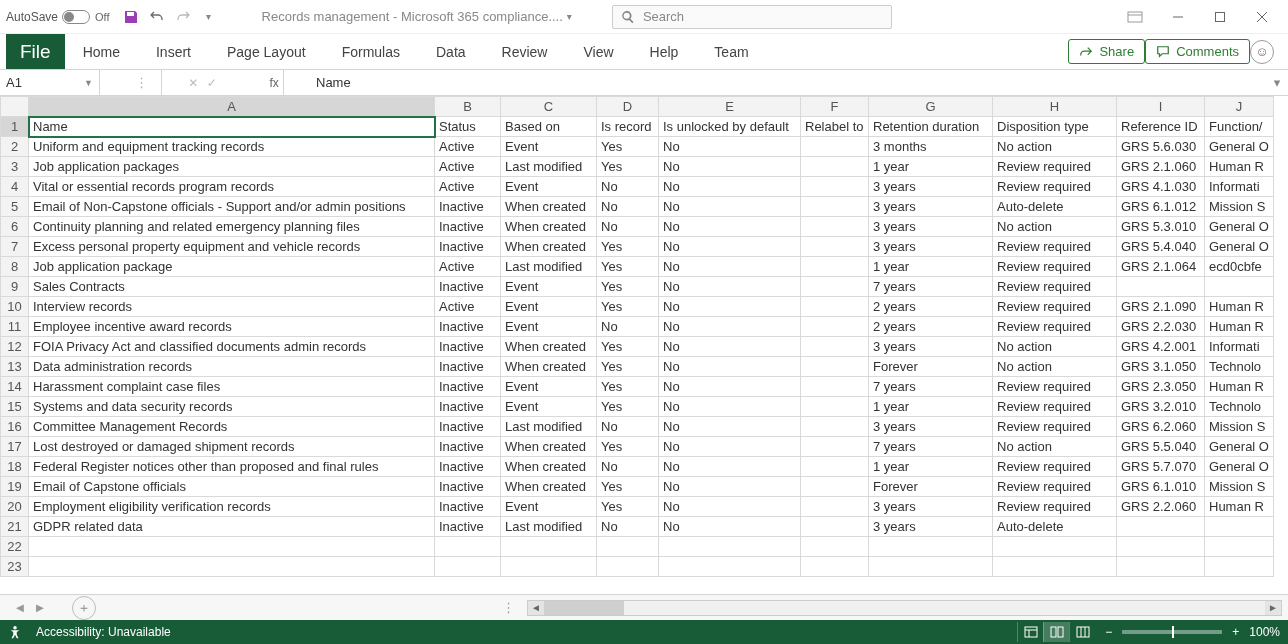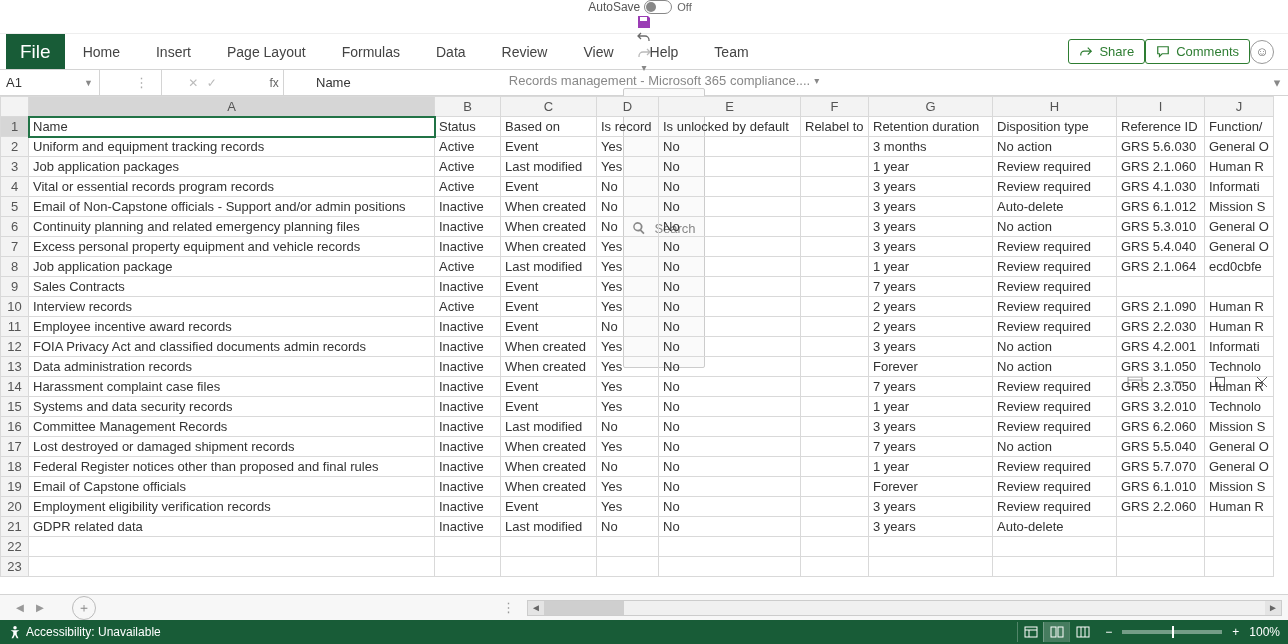--- a/index.html
+++ b/index.html
@@ -1,27 +1,27 @@
 <!DOCTYPE html>
 <html><head>
 <meta charset="utf-8">
 <style>
 * { margin: 0; padding: 0; box-sizing: border-box; font-family: "Segoe UI", Arial, sans-serif; user-select: none; }
 body { width: 1288px; height: 644px; background: #fff; overflow: hidden; font-size: 13px; color: #333; }
 
 
-.titlebar { height: 34px; background: #fff; display: flex; align-items: center; padding: 0 6px; border-bottom: 1px solid #eee; flex-direction: column; }
+.titlebar { height: 34px; background: #fff; display: flex; align-items: center; padding: 0 6px; border-bottom: 1px solid #eee; }
 .autosave { display: flex; align-items: center; gap: 4px; font-size: 12px; color: #555; margin-right: 8px; }
 .toggle { width: 28px; height: 14px; border: 1px solid #888; border-radius: 8px; position: relative; background: #fff; }
 .toggle::before { content: ""; width: 10px; height: 10px; border-radius: 50%; background: #888; position: absolute; left: 1px; top: 1px; }
 .toggle-label { font-size: 11px; color: #666; margin-left: 1px; }
 .qa-icon { width: 26px; height: 26px; display: flex; align-items: center; justify-content: center; color: #6b6b6b; cursor: pointer; }
 .save-icon svg { fill: #9b3db5; }
 .doc-title { flex: 0 0 auto; margin-left: 40px; color: #888; font-size: 13px; display: flex; align-items: center; gap: 4px; }
-.searchbox { margin-left: 40px; flex: 0 0 280px; height: 24px; border: 1px solid #ccc; border-radius: 2px; display: flex; align-items: center; padding: 0 8px; gap: 8px; color: #888; background: #fafafa; justify-content: center; }
+.searchbox { margin-left: 40px; flex: 0 0 280px; height: 24px; border: 1px solid #ccc; border-radius: 2px; display: flex; align-items: center; padding: 0 8px; gap: 8px; color: #888; background: #fafafa; }
 .searchbox svg { fill: #888; }
 .win-controls { margin-left: auto; display: flex; gap: 2px; }
 .win-btn { width: 40px; height: 28px; display: flex; align-items: center; justify-content: center; color: #888; }
 .ribbon-opts-icon { width: 30px; height: 28px; display: flex; align-items: center; justify-content: center; color: #999; margin-right: 6px;}
 
 
 .ribbontabs { height: 36px; display: flex; align-items: center; border-bottom: 1px solid #d4d4d4; padding: 0 6px; gap: 0; }
 .file-tab { background: #185c37; color: #fff; padding: 8px 14px; font-size: 19px; height: 100%; display:flex; align-items:center; }
 .rtab { padding: 0 18px; color: #444; font-size: 14px; height: 100%; display:flex; align-items:center; cursor:pointer; }
 .ribbon-right { margin-left: auto; display: flex; align-items: center; padding-right: 8px;}
@@ -60,21 +60,21 @@
 .sheet-spacer { flex: 0 0 400px; }
 .hscroll-wrap { flex:1; display:flex; align-items:center; padding-right:6px; gap:4px;}
 .hscroll-dots{ color:#999; letter-spacing:2px; padding:0 6px;}
 .hscroll { flex:1; height:16px; background:#f0f0f0; border:1px solid #ccc; display:flex; }
 .hscroll .btn{ width:16px; background:#e4e4e4; display:flex;align-items:center;justify-content:center;color:#666;font-size:10px;}
 .hscroll .track{ flex:1; position:relative;}
 .hscroll .thumb{ position:absolute; left:0; top:0; bottom:0; width:80px; background:#cfcfcf;}
 
 
 .statusbar { position:absolute; left:0; right:0; bottom:0; height:24px; background: #185c37; color:#fff; display:flex; align-items:center; padding: 0 8px; font-size:12px;}
-.statusbar .acc { display:flex; align-items:center; gap:4px;}
+.statusbar .acc { display:flex; align-items:center; gap:14px;}
 .statusbar .right { margin-left:auto; display:flex; align-items:center; gap:10px;}
 .viewbtns { display:flex; }
 .viewbtns span{ width:26px; height:20px; display:flex; align-items:center; justify-content:center; border-left:1px solid rgba(255,255,255,.25);}
 .viewbtns span.active{ background: rgba(255,255,255,.2);}
 .zoomslider { width:100px; height:4px; background: rgba(255,255,255,.4); position:relative;}
 .zoomslider::before{content:""; position:absolute; left:50%; top:-4px; width:2px; height:12px; background:#fff;}
 </style>
 </head>
 <body>
 

